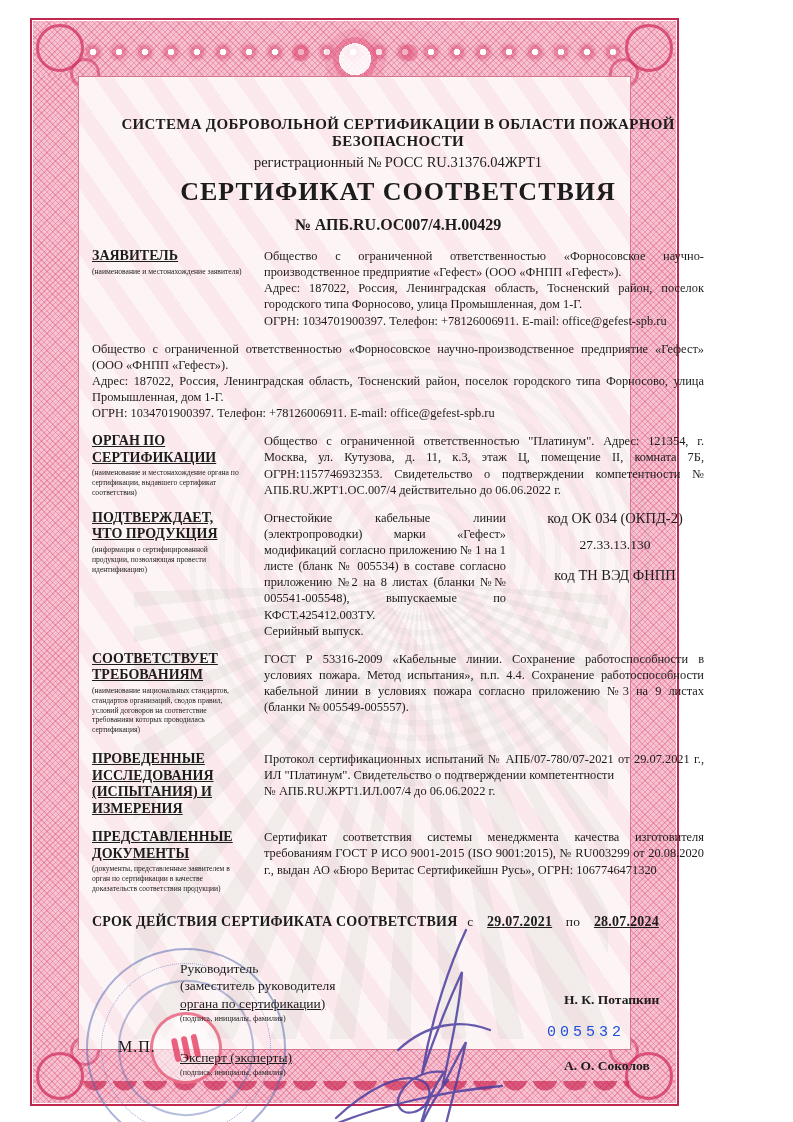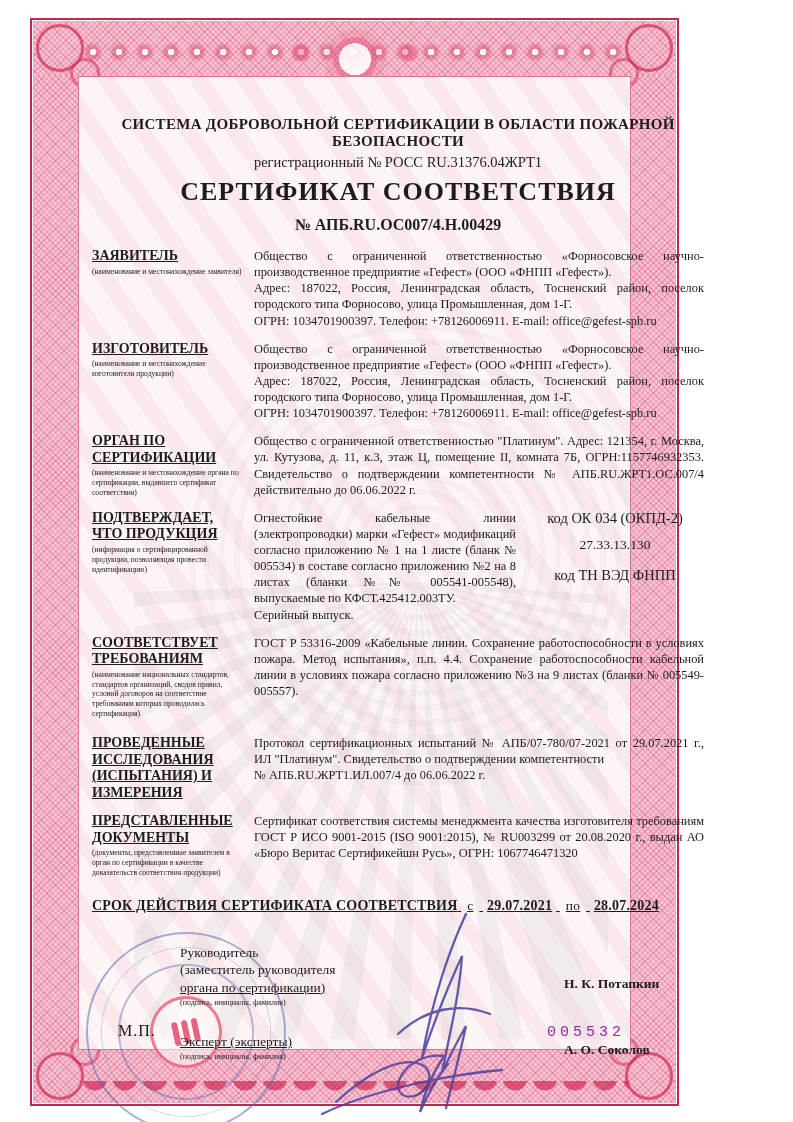--- a/index.html
+++ b/index.html
@@ -43,28 +43,28 @@
       background:repeating-conic-gradient(from 160deg at 60% 0%, rgba(160,175,160,.12) 0 3deg, rgba(0,0,0,0) 3deg 7deg);}
   .watermark{position:absolute;left:185px;top:320px;width:470px;height:470px;border-radius:50%;
       background:repeating-radial-gradient(circle at center, rgba(150,168,150,.10) 0 6px, rgba(0,0,0,0) 6px 15px);opacity:.65;}
   
   .content{position:absolute;left:92px;top:116px;width:612px;}
   .hdr{text-align:center;}
   .hdr-system{font-size:15px;letter-spacing:.3px;font-weight:600;}
   .hdr-reg{font-size:14.5px;margin-top:4px;}
   .hdr-title{font-size:26px;font-weight:bold;letter-spacing:1px;margin-top:6px;}
   .hdr-num{font-size:16px;font-weight:bold;margin-top:9px;margin-bottom:14px;}
-  .sec{display:flex;gap:10px;margin-bottom:12px;}
+  .sec{display:flex;gap:20px;margin-bottom:12px;}
   .sec-side{width:152px;flex:none;}
   .sec-label{font-weight:bold;font-size:14px;line-height:1.18;text-decoration:underline;white-space:pre-line;}
   .sec-sub{font-size:7.6px;line-height:1.3;margin-top:2px;color:#222;}
   .sec-body{flex:1;font-size:12.4px;line-height:1.3;text-align:justify;white-space:pre-line;}
   .codes{width:178px;flex:none;text-align:center;font-size:14.5px;padding-top:0;}
   .codes .code-val{font-size:13.5px;margin:10px 0 14px 0;}
-  .validity{font-size:14px;font-weight:bold;margin-top:20px;letter-spacing:.2px;text-decoration:underline;}
+  .validity{font-size:14px;font-weight:bold;margin-top:20px;letter-spacing:.2px;}
   .validity .prefix{font-weight:normal;font-size:13.5px;padding:0 6px;}
   .validity .date{text-decoration:underline;padding:0 4px;}
   .sig-area{position:relative;height:200px;margin-top:16px;}
   .stamp{position:absolute;left:-6px;top:2px;width:196px;height:196px;border-radius:50%;
       border:2.5px solid rgba(80,100,175,.50);transform:rotate(-12deg);}
   .stamp .ring2{position:absolute;inset:13px;border-radius:50%;border:1.5px dotted rgba(80,100,175,.55);}
   .stamp .ring3{position:absolute;inset:30px;border-radius:50%;border:2px solid rgba(80,100,175,.42);}
   .stamp .core{position:absolute;inset:62px;border-radius:50%;border:3px solid rgba(228,80,110,.75);background:rgba(255,255,255,.55);}
   .stamp .logo{position:absolute;left:50%;top:50%;width:6px;height:24px;background:rgba(228,60,95,.8);border-radius:3px;
       transform:translate(-50%,-50%);box-shadow:-10px 0 0 rgba(228,60,95,.8),10px 0 0 rgba(228,60,95,.8);}
@@ -72,21 +72,21 @@
   .role-head{position:absolute;left:88px;top:14px;font-size:13.5px;line-height:1.3;white-space:pre-line;}
   .role-head-ul{position:absolute;left:88px;top:50px;font-size:13.5px;text-decoration:underline;}
   .note{font-size:8px;color:#222;}
   .note-head{position:absolute;left:88px;top:68px;}
   .name-head{position:absolute;left:472px;top:46px;font-size:13.5px;font-weight:bold;}
   .role-expert{position:absolute;left:88px;top:104px;font-size:13.5px;text-decoration:underline;text-align:center;}
   .note-expert{position:absolute;left:88px;top:122px;}
   .name-expert{position:absolute;left:472px;top:112px;font-size:13.5px;font-weight:bold;}
   .sigs{position:absolute;left:208px;top:-24px;width:300px;height:240px;pointer-events:none;}
   .serial{position:absolute;right:84px;top:1024px;font-family:"Liberation Mono","DejaVu Sans Mono",monospace;
-      font-size:15px;letter-spacing:4px;color:#a21caf;}
+      font-size:15px;letter-spacing:4px;color:#1d4ed8;}
 </style>
 </head>
 <body>
 
 <div class="page">
 
   <div class="frame-line"></div>
   <div class="band band-top"></div>
   <div class="band band-bottom"></div>
   <div class="band band-left"></div>
@@ -114,24 +114,20 @@
       <div class="sec-side">
         <div class="sec-label">ЗАЯВИТЕЛЬ</div>
         <div class="sec-sub">(наименование и местонахождение заявителя)</div>
       </div>
       <div class="sec-body">Общество с ограниченной ответственностью «Форносовское научно-производственное предприятие «Гефест» (ООО «ФНПП «Гефест»).
 Адрес: 187022, Россия, Ленинградская область, Тосненский район, поселок городского типа Форносово, улица Промышленная, дом 1-Г.
 ОГРН: 1034701900397. Телефон: +78126006911. E-mail: office@gefest-spb.ru</div>
     </div>
 
     <div class="sec">
-      <div class="sec-side">
-        <div class="sec-label">ИЗГОТОВИТЕЛЬ</div>
-        <div class="sec-sub">(наименование и местонахождение изготовителя продукции)</div>
-      </div>
       <div class="sec-body">Общество с ограниченной ответственностью «Форносовское научно-производственное предприятие «Гефест» (ООО «ФНПП «Гефест»).
 Адрес: 187022, Россия, Ленинградская область, Тосненский район, поселок городского типа Форносово, улица Промышленная, дом 1-Г.
 ОГРН: 1034701900397. Телефон: +78126006911. E-mail: office@gefest-spb.ru</div>
     </div>
 
     <div class="sec">
       <div class="sec-side">
         <div class="sec-label">ОРГАН ПО СЕРТИФИКАЦИИ</div>
         <div class="sec-sub">(наименование и местонахождение органа по сертификации, выдавшего сертификат соответствия)</div>
       </div>

